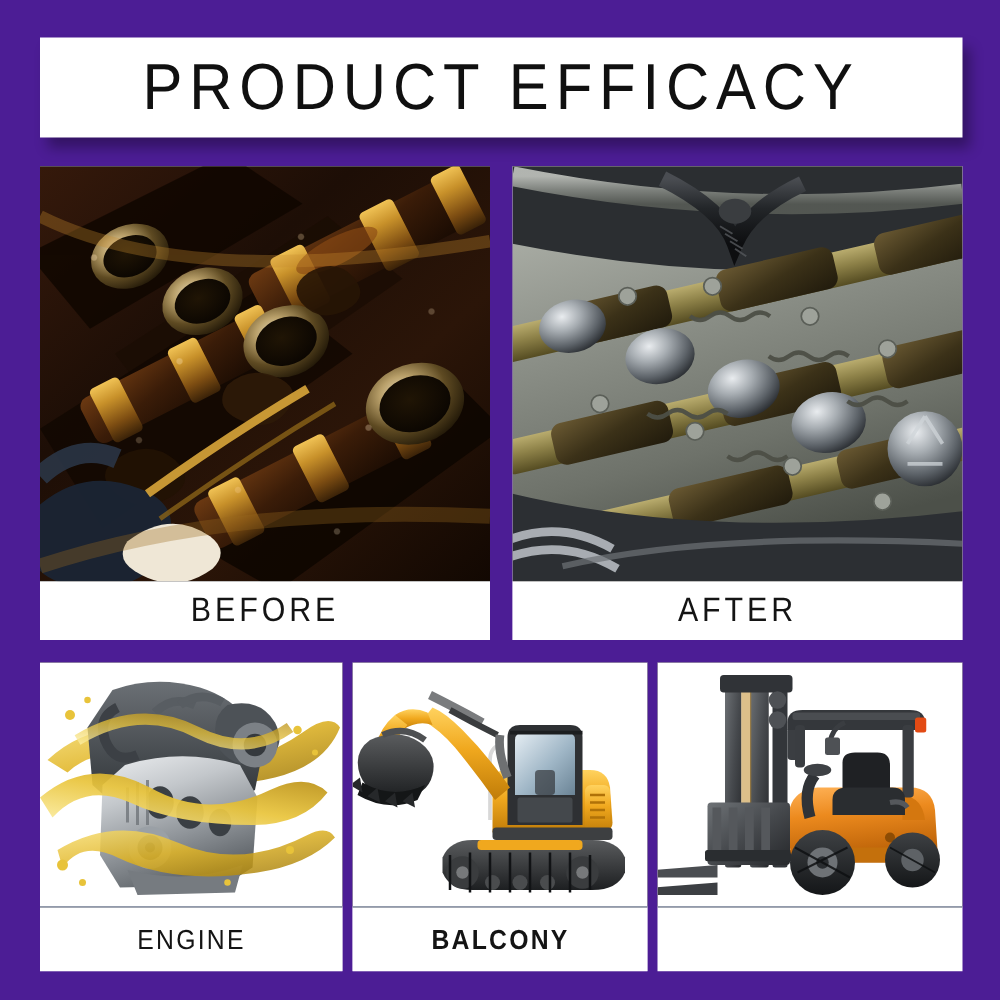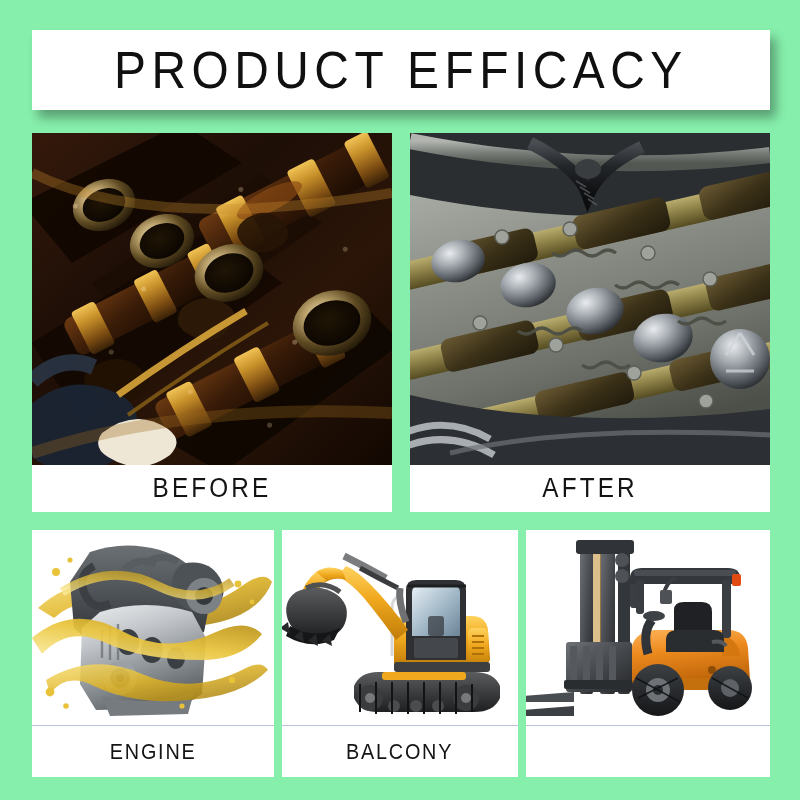--- a/index.html
+++ b/index.html
@@ -2,21 +2,21 @@
 <html><head>
 <meta charset="utf-8">
 <style>
   html,body{margin:0;padding:0;}
   body{
     width:800px;height:800px;
     background:#163E94;
     font-family:"Liberation Sans", sans-serif;
     overflow:hidden;
   }
-  .poster{position:relative;width:800px;height:800px;background:#86efac;}
+  .poster{position:relative;width:800px;height:800px;background:#4c1d95;}
 
   
   .title-banner{
     position:absolute;left:32px;top:30px;width:738px;height:80px;
     background:#FFFFFF;
     display:flex;align-items:center;justify-content:center;
     box-shadow:6px 8px 10px rgba(0,0,0,.33);
   }
   .title-text{
     font-family:"Liberation Sans Narrow","Liberation Sans",sans-serif;
@@ -40,21 +40,21 @@
 
   
   #card-before{left:32px;top:133px;width:360px;height:379px;}
   #card-after {left:410px;top:133px;width:360px;height:379px;}
   .top-photo{height:332px;}
   .top-caption{height:47px;}
   .top-caption .cap-text{font-size:27px;letter-spacing:3.5px;}
 
   
   #card-engine  {left:32px; top:530px;width:242px;height:247px;}
-  #card-balcony {left:282px;top:530px;width:236px;height:247px;}
+  #card-balcony {left:282px;top:530px;width:236px;height:247px;font-weight:bold;}
   #card-wall    {left:526px;top:530px;width:244px;height:247px;}
   .bot-photo{height:195px;background:#FFFFFF;border-bottom:1px solid #b9c4da;}
   .bot-caption{height:51px;}
   .bot-caption .cap-text{font-size:22px;letter-spacing:2px;}
 
   .photo svg{display:block;width:100%;height:100%;}
 
   
   .grain{
     position:absolute;inset:0;pointer-events:none;

